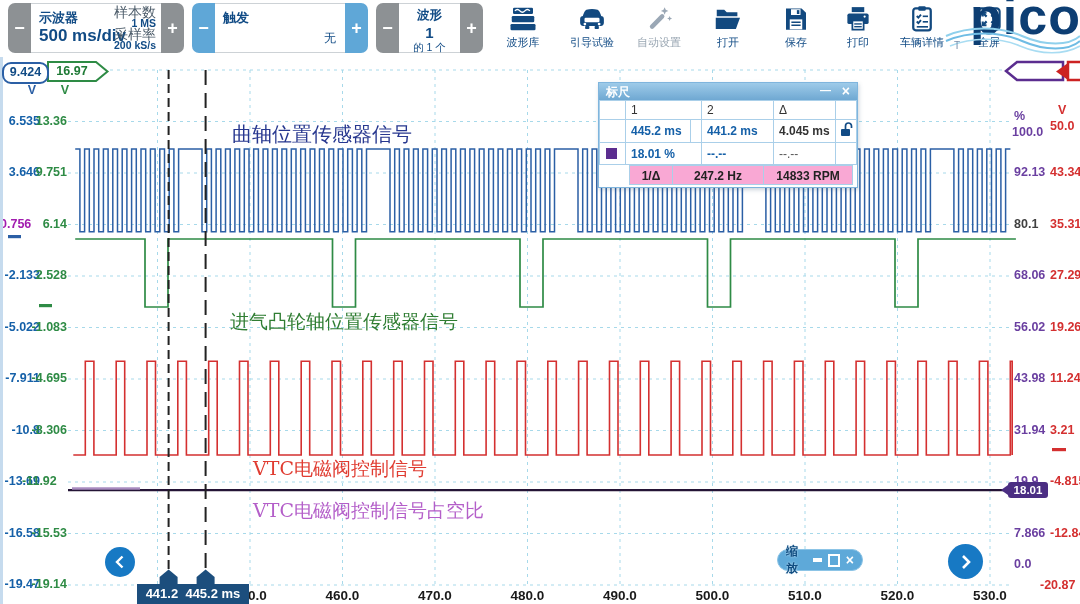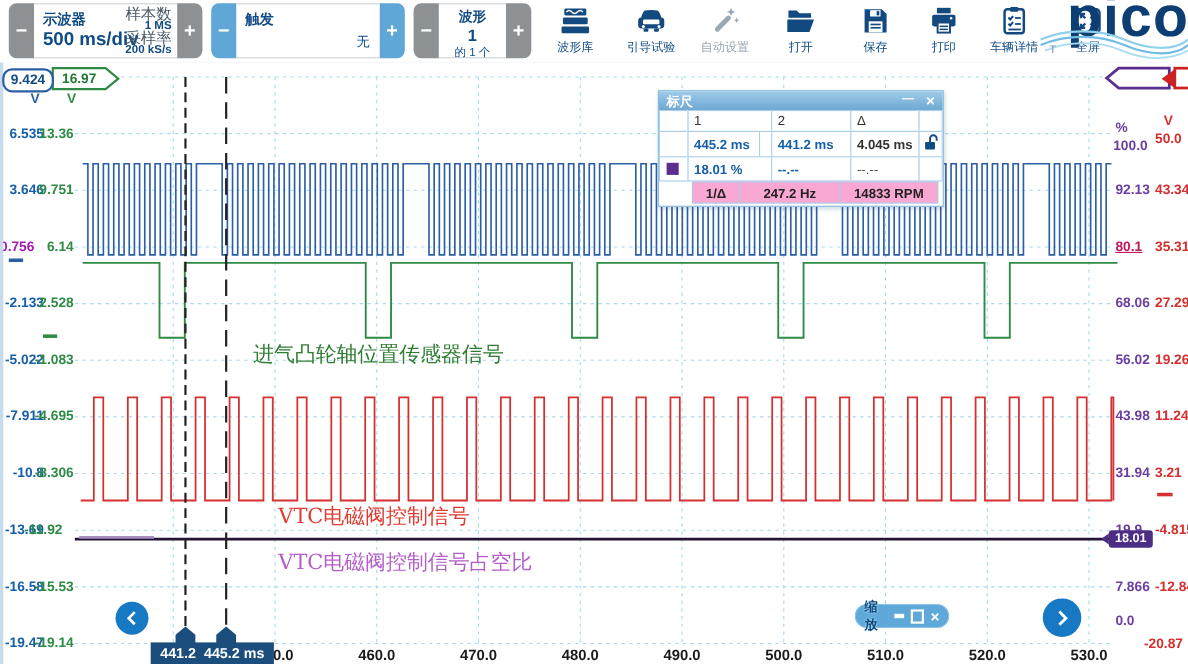--- a/index.html
+++ b/index.html
@@ -270,20 +270,21 @@
 
     <div class="ax" style="left:1014px;top:52px;color:#6a3fa0">%</div>
     <div class="ax" style="left:1012px;top:68px;color:#6a3fa0">100.0</div>
     <div class="ax" style="left:1058px;top:46px;color:#d43030">V</div>
     <div class="ax" style="left:1050px;top:62px;color:#d43030">50.0</div>
 
     <div class="blabel" style="left:1014px;top:500px;color:#6a3fa0">0.0</div>
     <div class="blabel" style="left:1040px;top:521px;color:#d43030">-20.87</div>
     <div class="duty-badge">18.01</div>
 
+    <div class="annot" style="left: 232px; top: 64px; font-size: 20px; color: rgb(39, 55, 143);" id="lbl-crank">曲轴位置传感器信号</div>
     <div class="annot" style="left: 230px; top: 252px; font-size: 19px; color: rgb(47, 125, 50);" id="lbl-cam">进气凸轮轴位置传感器信号</div>
     <div class="annot" style="left: 253px; top: 399px; font-size: 19px; color: rgb(224, 60, 49);" id="lbl-vtc">VTC电磁阀控制信号</div>
     <div class="annot" style="left: 253px; top: 441px; font-size: 19px; color: rgb(180, 95, 201);" id="lbl-duty">VTC电磁阀控制信号占空比</div>
 
     <div class="ruler">
       <div class="ruler-title">
         <span class="t">标尺</span>
         <span class="ruler-min">—</span>
         <span class="ruler-close">×</span>
       </div>
@@ -363,21 +364,21 @@
       <div class="ax" style="left: 0px; width: 40px; text-align: right; top: 365.5px; color: rgb(21, 96, 168);">-10.8</div>
       <div class="ax" style="left: 22px; width: 45px; text-align: right; top: 365.5px; color: rgb(46, 139, 69);">-8.306</div>
       <div class="ax" style="left: 0px; width: 40px; text-align: right; top: 417px; color: rgb(21, 96, 168);">-13.69</div>
       <div class="ax" style="left: 22px; width: 41px; text-align: left; top: 417px; color: rgb(46, 139, 69);">-11.92</div>
       <div class="ax" style="left: 0px; width: 40px; text-align: right; top: 468.5px; color: rgb(21, 96, 168);">-16.58</div>
       <div class="ax" style="left: 22px; width: 45px; text-align: right; top: 468.5px; color: rgb(46, 139, 69);">-15.53</div>
       <div class="ax" style="left: 0px; width: 40px; text-align: right; top: 520px; color: rgb(21, 96, 168);">-19.47</div>
       <div class="ax" style="left: 22px; width: 45px; text-align: right; top: 520px; color: rgb(46, 139, 69);">-19.14</div>
       <div class="ax" style="left: 1014px; top: 108px; color: rgb(106, 63, 160);">92.13</div>
       <div class="ax" style="left: 1050px; top: 108px; color: rgb(212, 48, 48);">43.34</div>
-      <div class="ax" style="left: 1014px; top: 159.5px; color: #be185d; text-decoration: underline;">80.1</div>
+      <div class="ax" style="left: 1014px; top: 159.5px; color: #404040;">80.1</div>
       <div class="ax" style="left: 1050px; top: 159.5px; color: rgb(212, 48, 48);">35.31</div>
       <div class="ax" style="left: 1014px; top: 211px; color: rgb(106, 63, 160);">68.06</div>
       <div class="ax" style="left: 1050px; top: 211px; color: rgb(212, 48, 48);">27.29</div>
       <div class="ax" style="left: 1014px; top: 262.5px; color: rgb(106, 63, 160);">56.02</div>
       <div class="ax" style="left: 1050px; top: 262.5px; color: rgb(212, 48, 48);">19.26</div>
       <div class="ax" style="left: 1014px; top: 314px; color: rgb(106, 63, 160);">43.98</div>
       <div class="ax" style="left: 1050px; top: 314px; color: rgb(212, 48, 48);">11.24</div>
       <div class="ax" style="left: 1014px; top: 365.5px; color: rgb(106, 63, 160);">31.94</div>
       <div class="ax" style="left: 1050px; top: 365.5px; color: rgb(212, 48, 48);">3.21</div>
       <div class="ax" style="left: 1014px; top: 417px; color: rgb(106, 63, 160);">19.9</div>

